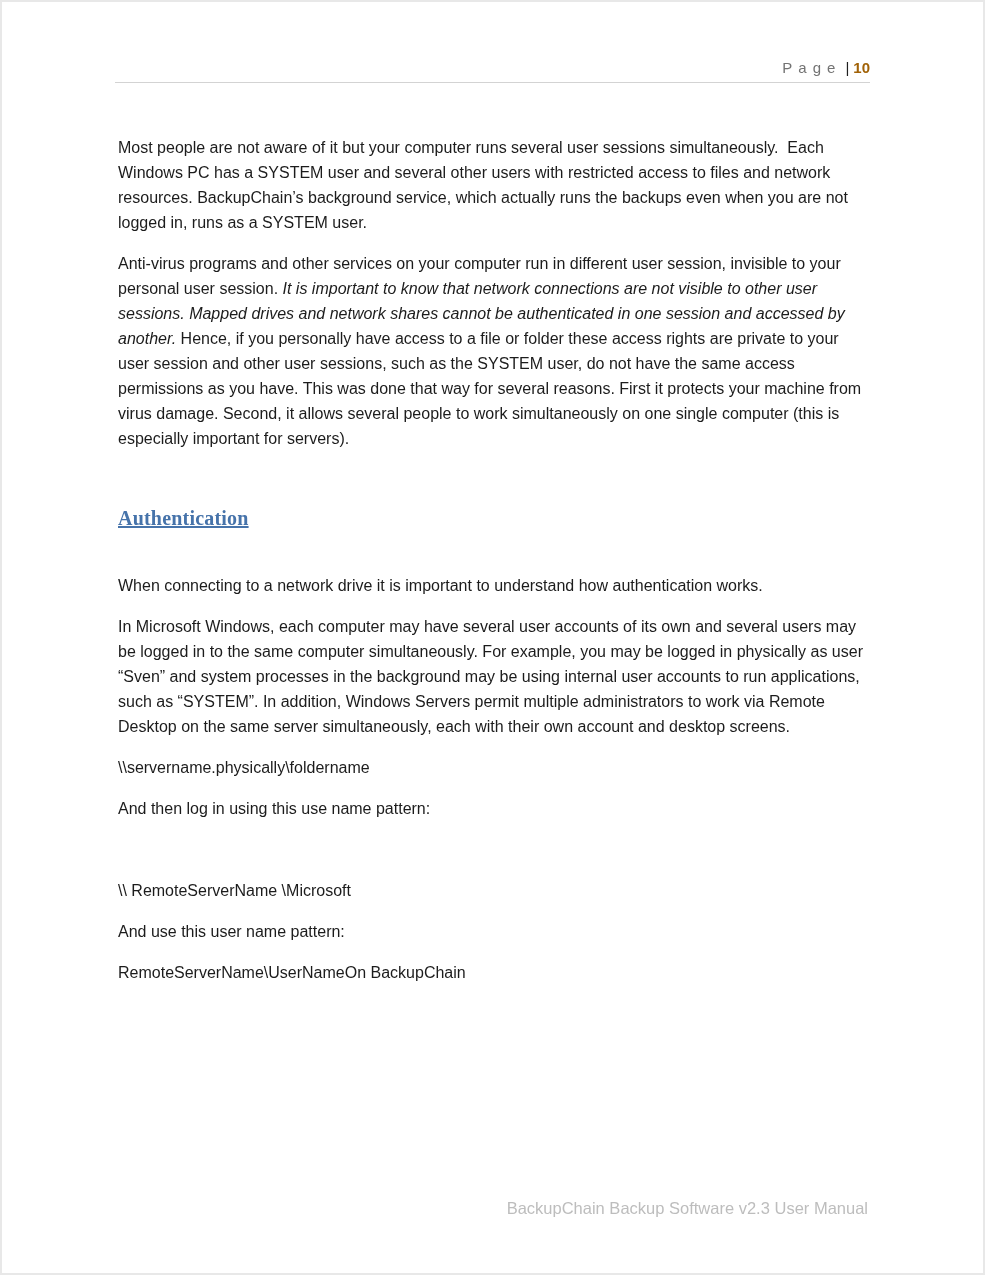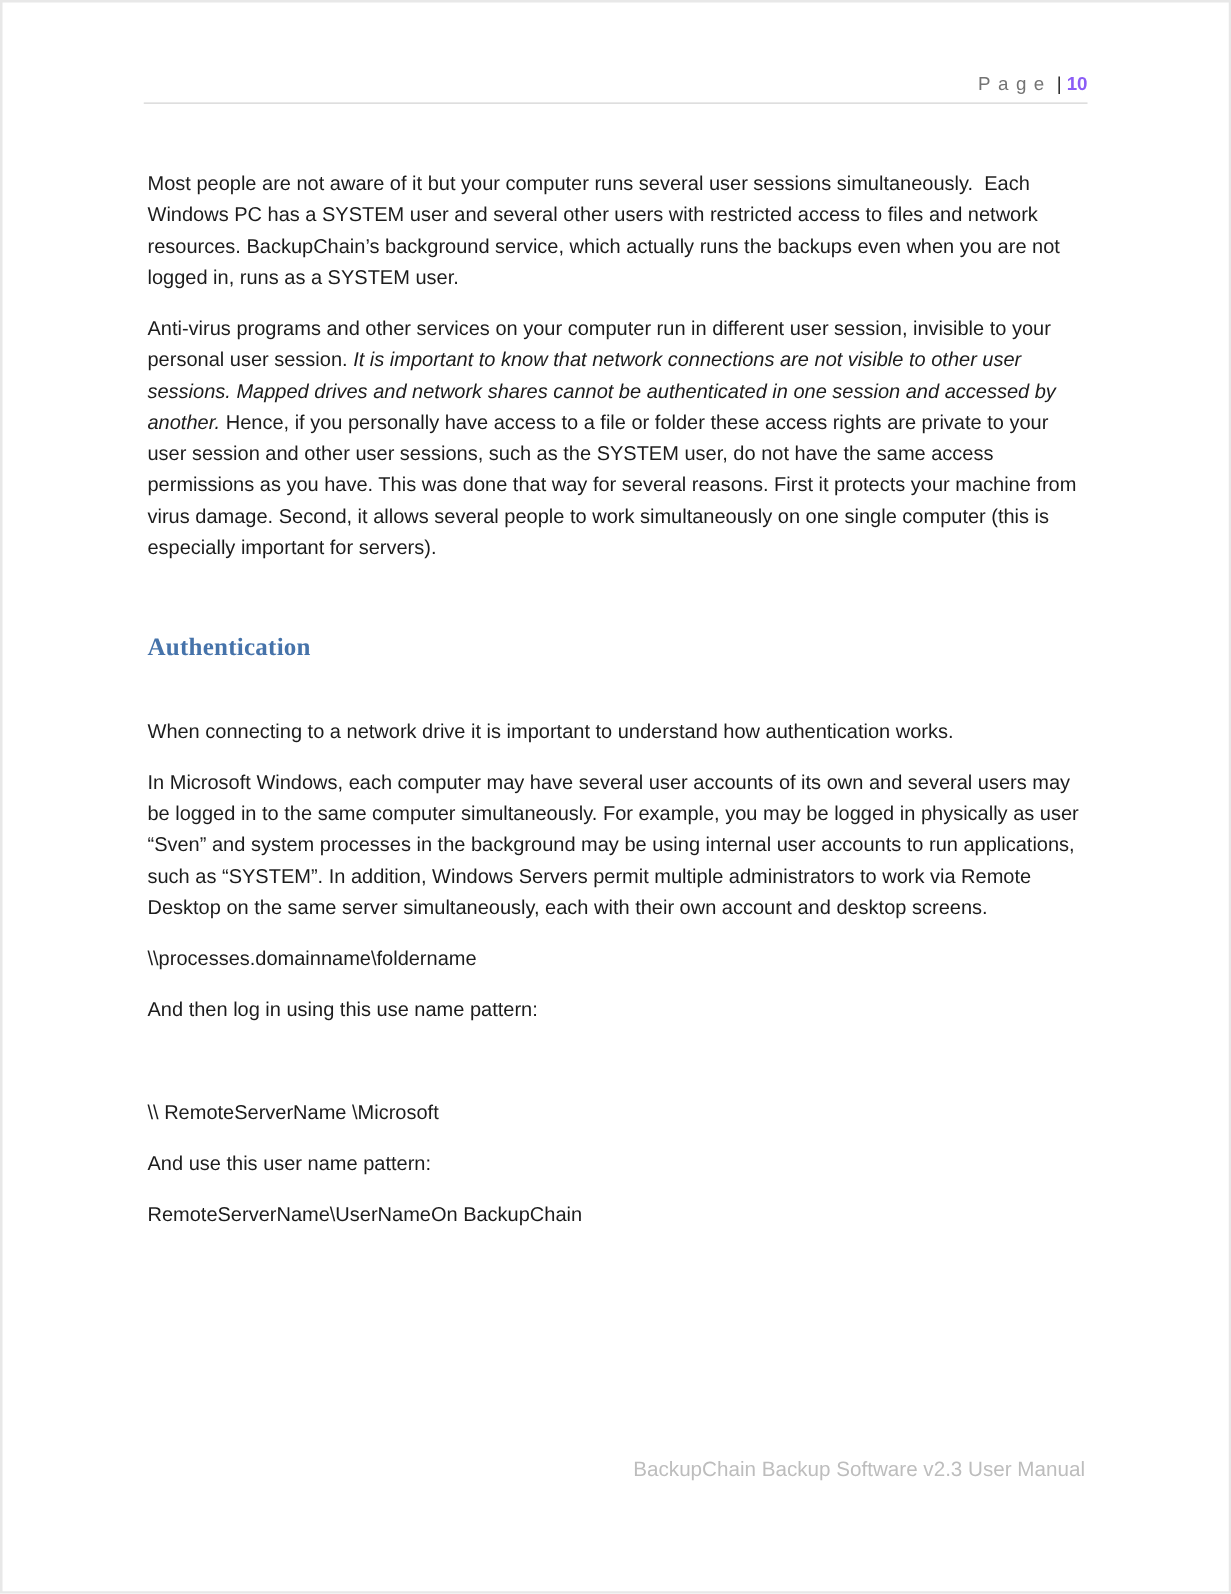--- a/index.html
+++ b/index.html
@@ -33,21 +33,21 @@
     color: #737373;
     letter-spacing: 6px;
     text-align: right;
   }
   .pg-sep {
     color: #1f1f1f;
     font-weight: 300;
     margin: 0 4px 0 4px;
   }
   .pg-num {
-    color: #8b5cf6;
+    color: #a16207;
     font-weight: bold;
   }
   
   .content {
     position: absolute;
     top: 117px;
     left: 116px;
     width: 755px;
     font-size: 16px;
     line-height: 25px;
@@ -60,32 +60,33 @@
   .content p.preserve {
     white-space: pre-wrap;
   }
   .doc-heading {
     font-family: "Liberation Serif", serif;
     font-weight: bold;
     font-size: 20px;
     line-height: 26px;
     margin: 54px 0 42px 0;
     letter-spacing: 0.2px;
+    text-decoration: underline;
   }
   .spacer-line {
     height: 25px;
     margin: 0 0 16px 0;
   }
   em.doc-italic {
     font-style: italic;
   }
   
   .footer {
     position: absolute;
-    top: 1163px;
+    top: 1195px;
     left: 113px;
     right: 115px;
     text-align: right;
     font-size: 16.5px;
     line-height: 22px;
     color: #bdbdbd;
   }
 </style>
 </head>
 <body>
@@ -102,21 +103,21 @@
 
     <p><span>Anti-virus programs and other services on your computer run in different user session, invisible to your personal user session. </span><em class="doc-italic">It is important to know that network connections are not visible to other user sessions. Mapped drives and network shares cannot be authenticated in one session and accessed by another.</em><span> Hence, if you personally have access to a file or folder these access rights are private to your user session and other user sessions, such as the SYSTEM user, do not have the same access permissions as you have. This was done that way for several reasons. First it protects your machine from virus damage. Second, it allows several people to work simultaneously on one single computer (this is especially important for servers).</span></p>
 
     <h2 class="doc-heading" style="color: rgb(70, 115, 170);">Authentication</h2>
 
     <p>When connecting to a network drive it is important to understand how authentication works.</p>
 
     <p>In Microsoft Windows, each computer may have several user accounts of its own and several users may be logged in to the same computer simultaneously. For example, you may be logged in physically as user “Sven” and system processes in the background may be using internal user accounts to run applications, such as “SYSTEM”. In addition, Windows Servers permit multiple administrators to work via Remote Desktop on the same server simultaneously, each with their own account and desktop screens.</p>
 
 
-    <p>\\processes.domainname\foldername</p>
+    <p>\\servername.physically\foldername</p>
 
     <p>And then log in using this use name pattern:</p>
 
 
     <div class="spacer-line"></div>
 
 
     <p>\\ RemoteServerName \Microsoft</p>
 
     <p>And use this user name pattern:</p>

